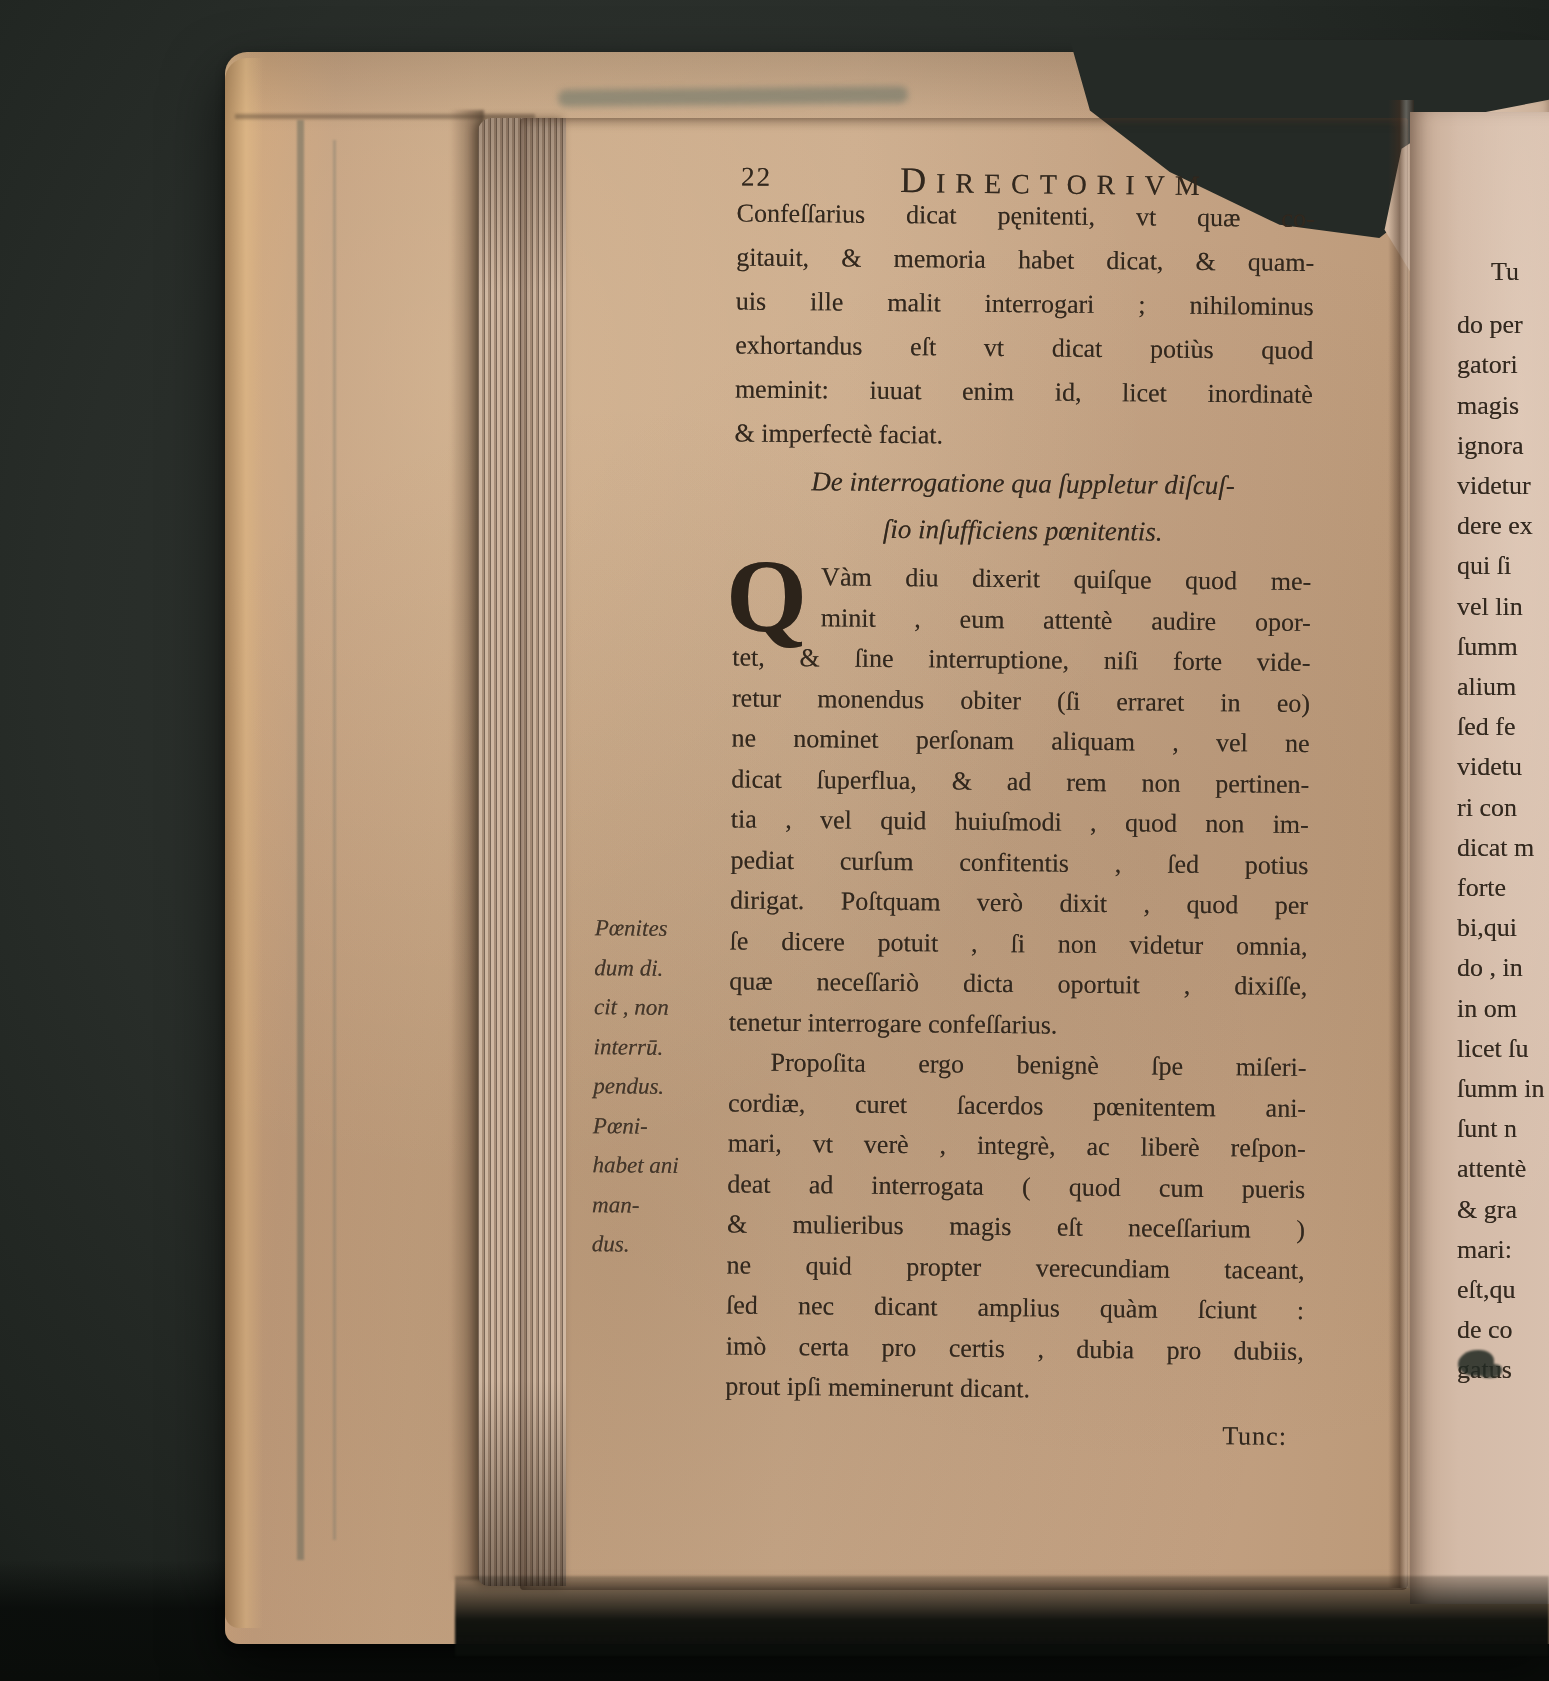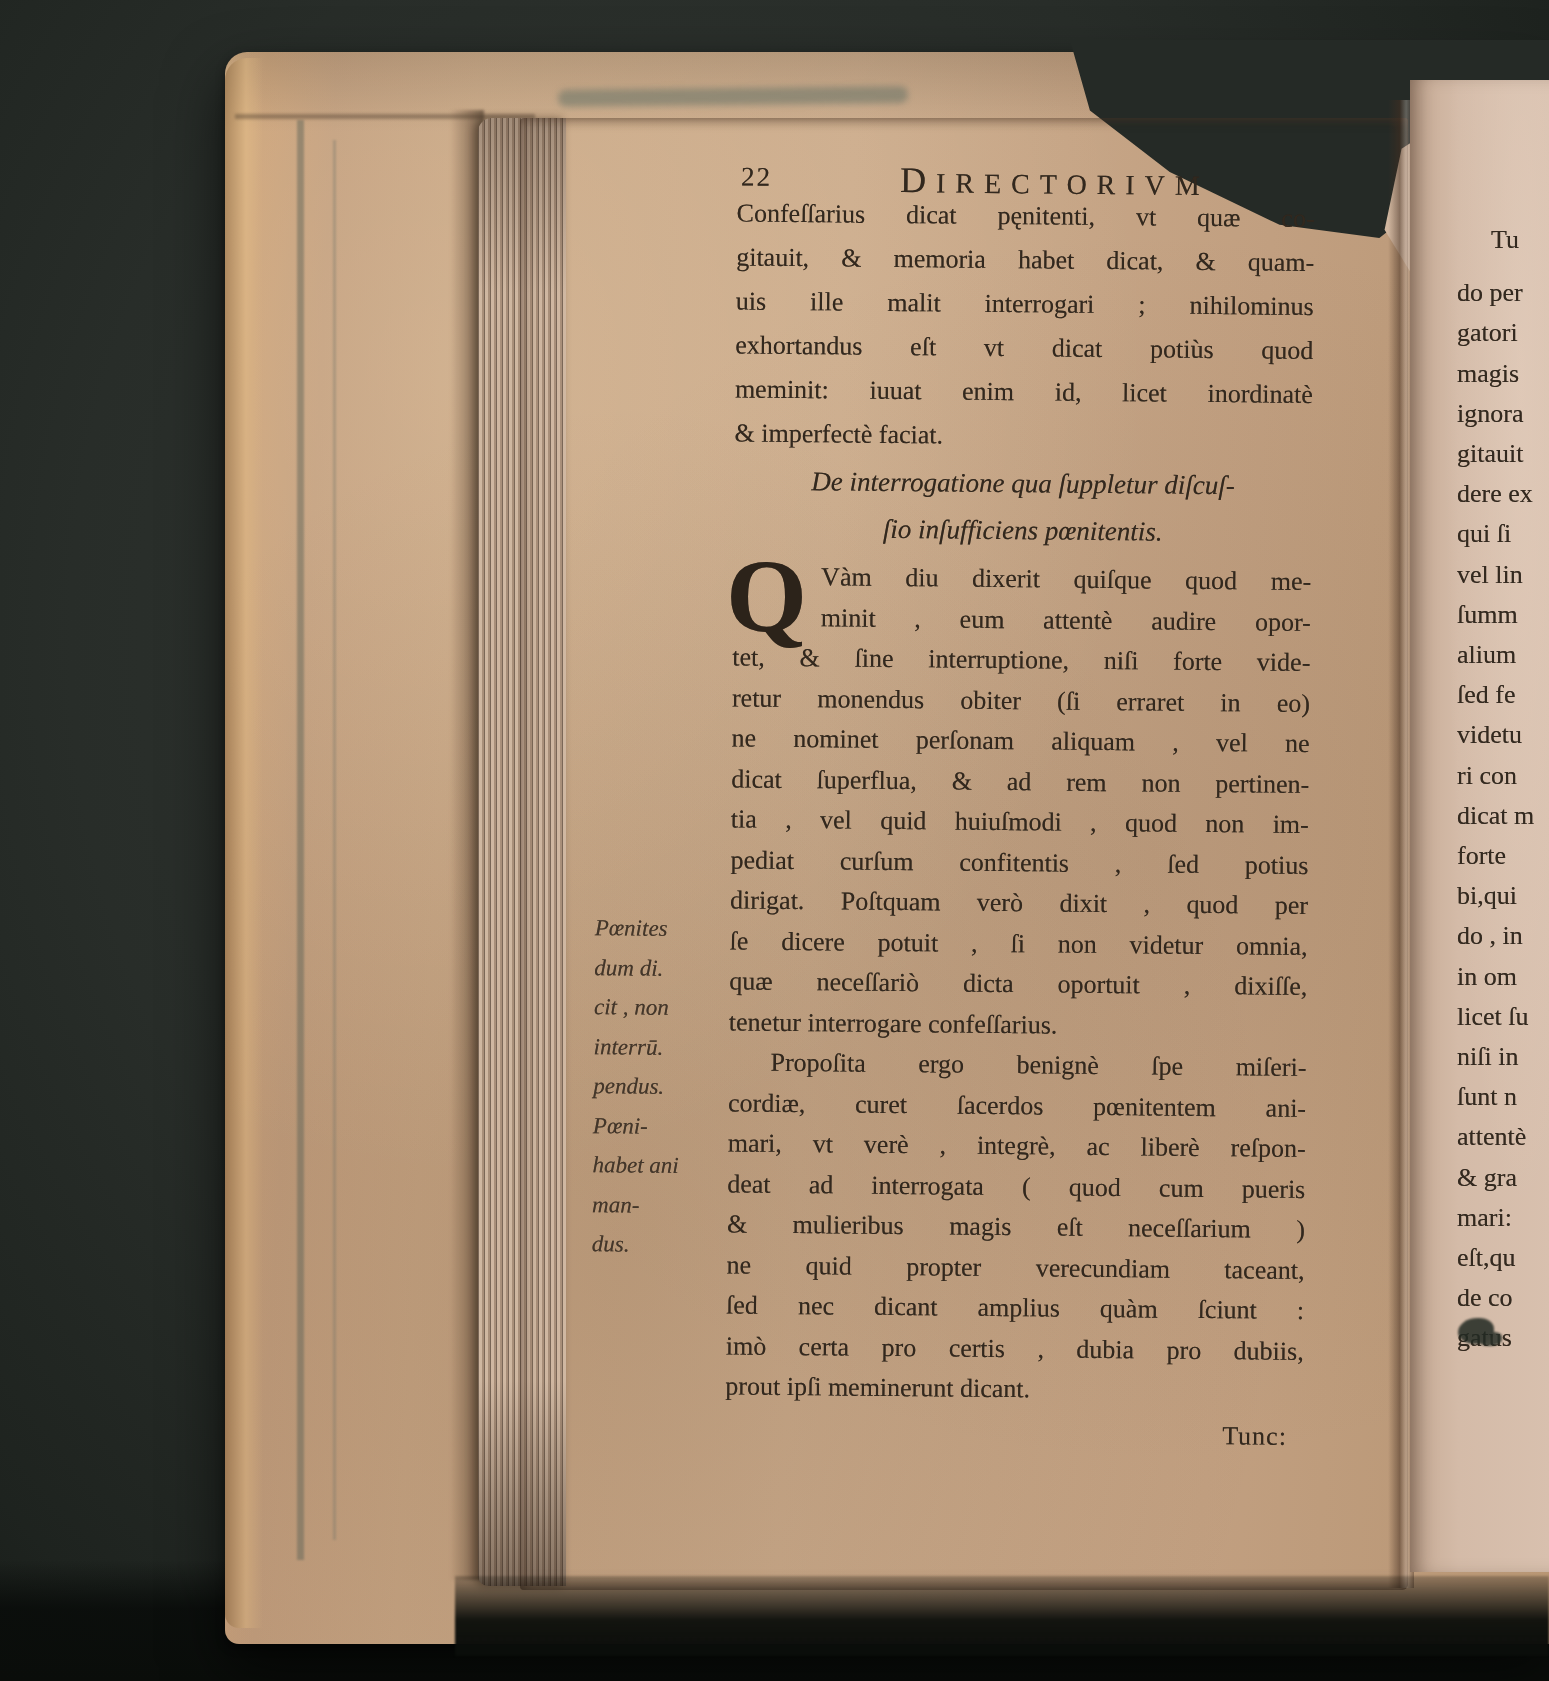--- a/index.html
+++ b/index.html
@@ -104,21 +104,21 @@
   .margin{position:absolute;left:82px;top:790px;width:132px;
     font-style:italic;font-size:23px;line-height:39.5px;color:#43362a;}
 
   
   .text-layer, .rp-text{text-shadow:0 0 .6px rgba(46,34,24,.55);}
 
   
   .gutter{position:absolute;left:1388px;top:100px;width:26px;height:1488px;
     background:linear-gradient(90deg, rgba(70,48,34,0), rgba(70,48,34,.5) 45%, rgba(255,240,228,.28) 70%, rgba(60,40,28,.42));}
   .page-right{
-    position:absolute;left:1410px;top:80px;width:139px;height:1492px;
+    position:absolute;left:1410px;top:112px;width:139px;height:1492px;
     background:
       radial-gradient(ellipse at 80% 20%, rgba(255,240,226,.2), transparent 50%),
       linear-gradient(90deg, #c7ab95 0%, #d4bba8 35%, #d8c0ae 100%);
     box-shadow:inset 16px 0 20px -10px rgba(62,42,30,.55);
   }
   .rp-text{position:absolute;left:47px;top:140px;font-size:26px;line-height:40.2px;color:#33291f;white-space:nowrap;}
   .rp-text .line:first-child{padding-left:34px;margin-bottom:13px;}
   .ink-blot{position:absolute;left:48px;top:1238px;width:36px;height:26px;
     background:#222a23;border-radius:60% 45% 55% 50%;filter:blur(1px);opacity:.85;
     box-shadow:14px 8px 0 -6px #2a3129;}
@@ -217,36 +217,36 @@
 
   <div class="gutter"></div>
 
   <div class="page-right">
     <div class="rp-text">
         <div class="line">Tu</div>
         <div class="line">do per</div>
         <div class="line">gatori</div>
         <div class="line">magis</div>
         <div class="line">ignora</div>
-        <div class="line">gitauit</div>
+        <div class="line">videtur</div>
         <div class="line">dere ex</div>
         <div class="line">qui ſi</div>
         <div class="line">vel lin</div>
         <div class="line">ſumm</div>
         <div class="line">alium</div>
         <div class="line">ſed fe</div>
         <div class="line">videtu</div>
         <div class="line">ri con</div>
         <div class="line">dicat m</div>
         <div class="line">forte</div>
         <div class="line">bi,qui</div>
         <div class="line">do , in</div>
         <div class="line">in om</div>
         <div class="line">licet ſu</div>
-        <div class="line">niſi in</div>
+        <div class="line">ſumm in</div>
         <div class="line">ſunt n</div>
         <div class="line">attentè</div>
         <div class="line">&amp; gra</div>
         <div class="line">mari:</div>
         <div class="line">eſt,qu</div>
         <div class="line">de co</div>
         <div class="line">gatus</div>
       </div>
     <div class="ink-blot"></div>
   </div>

